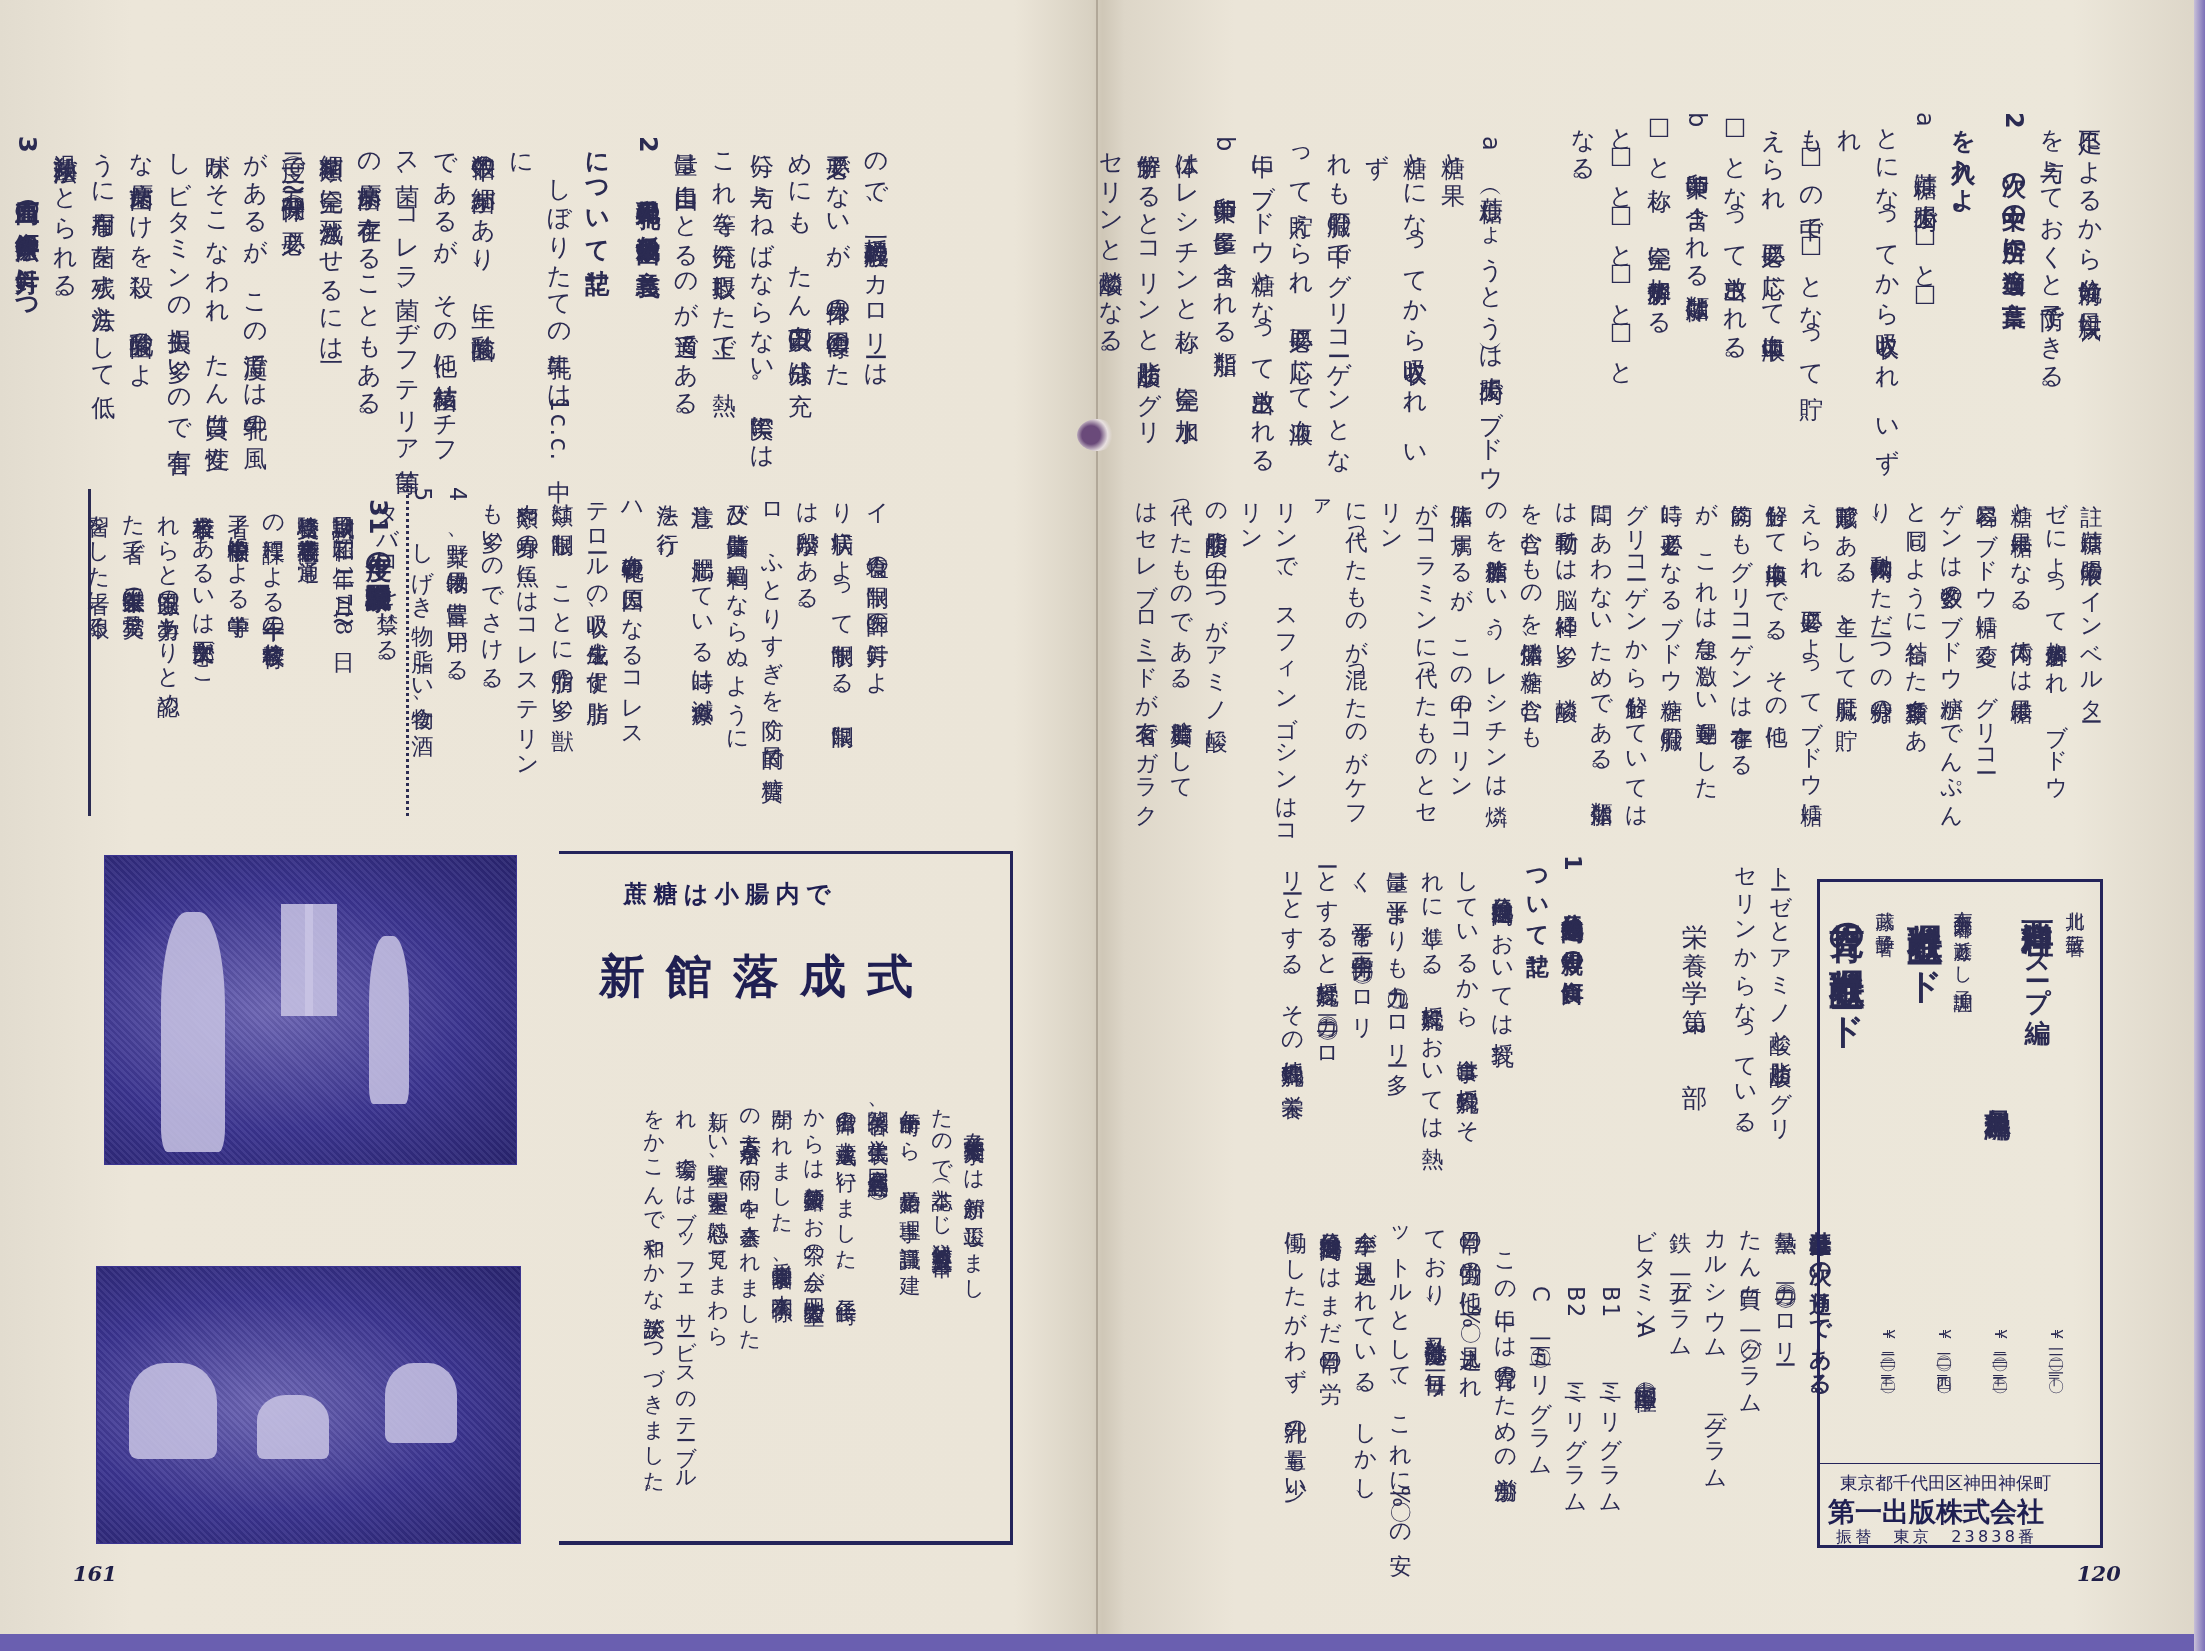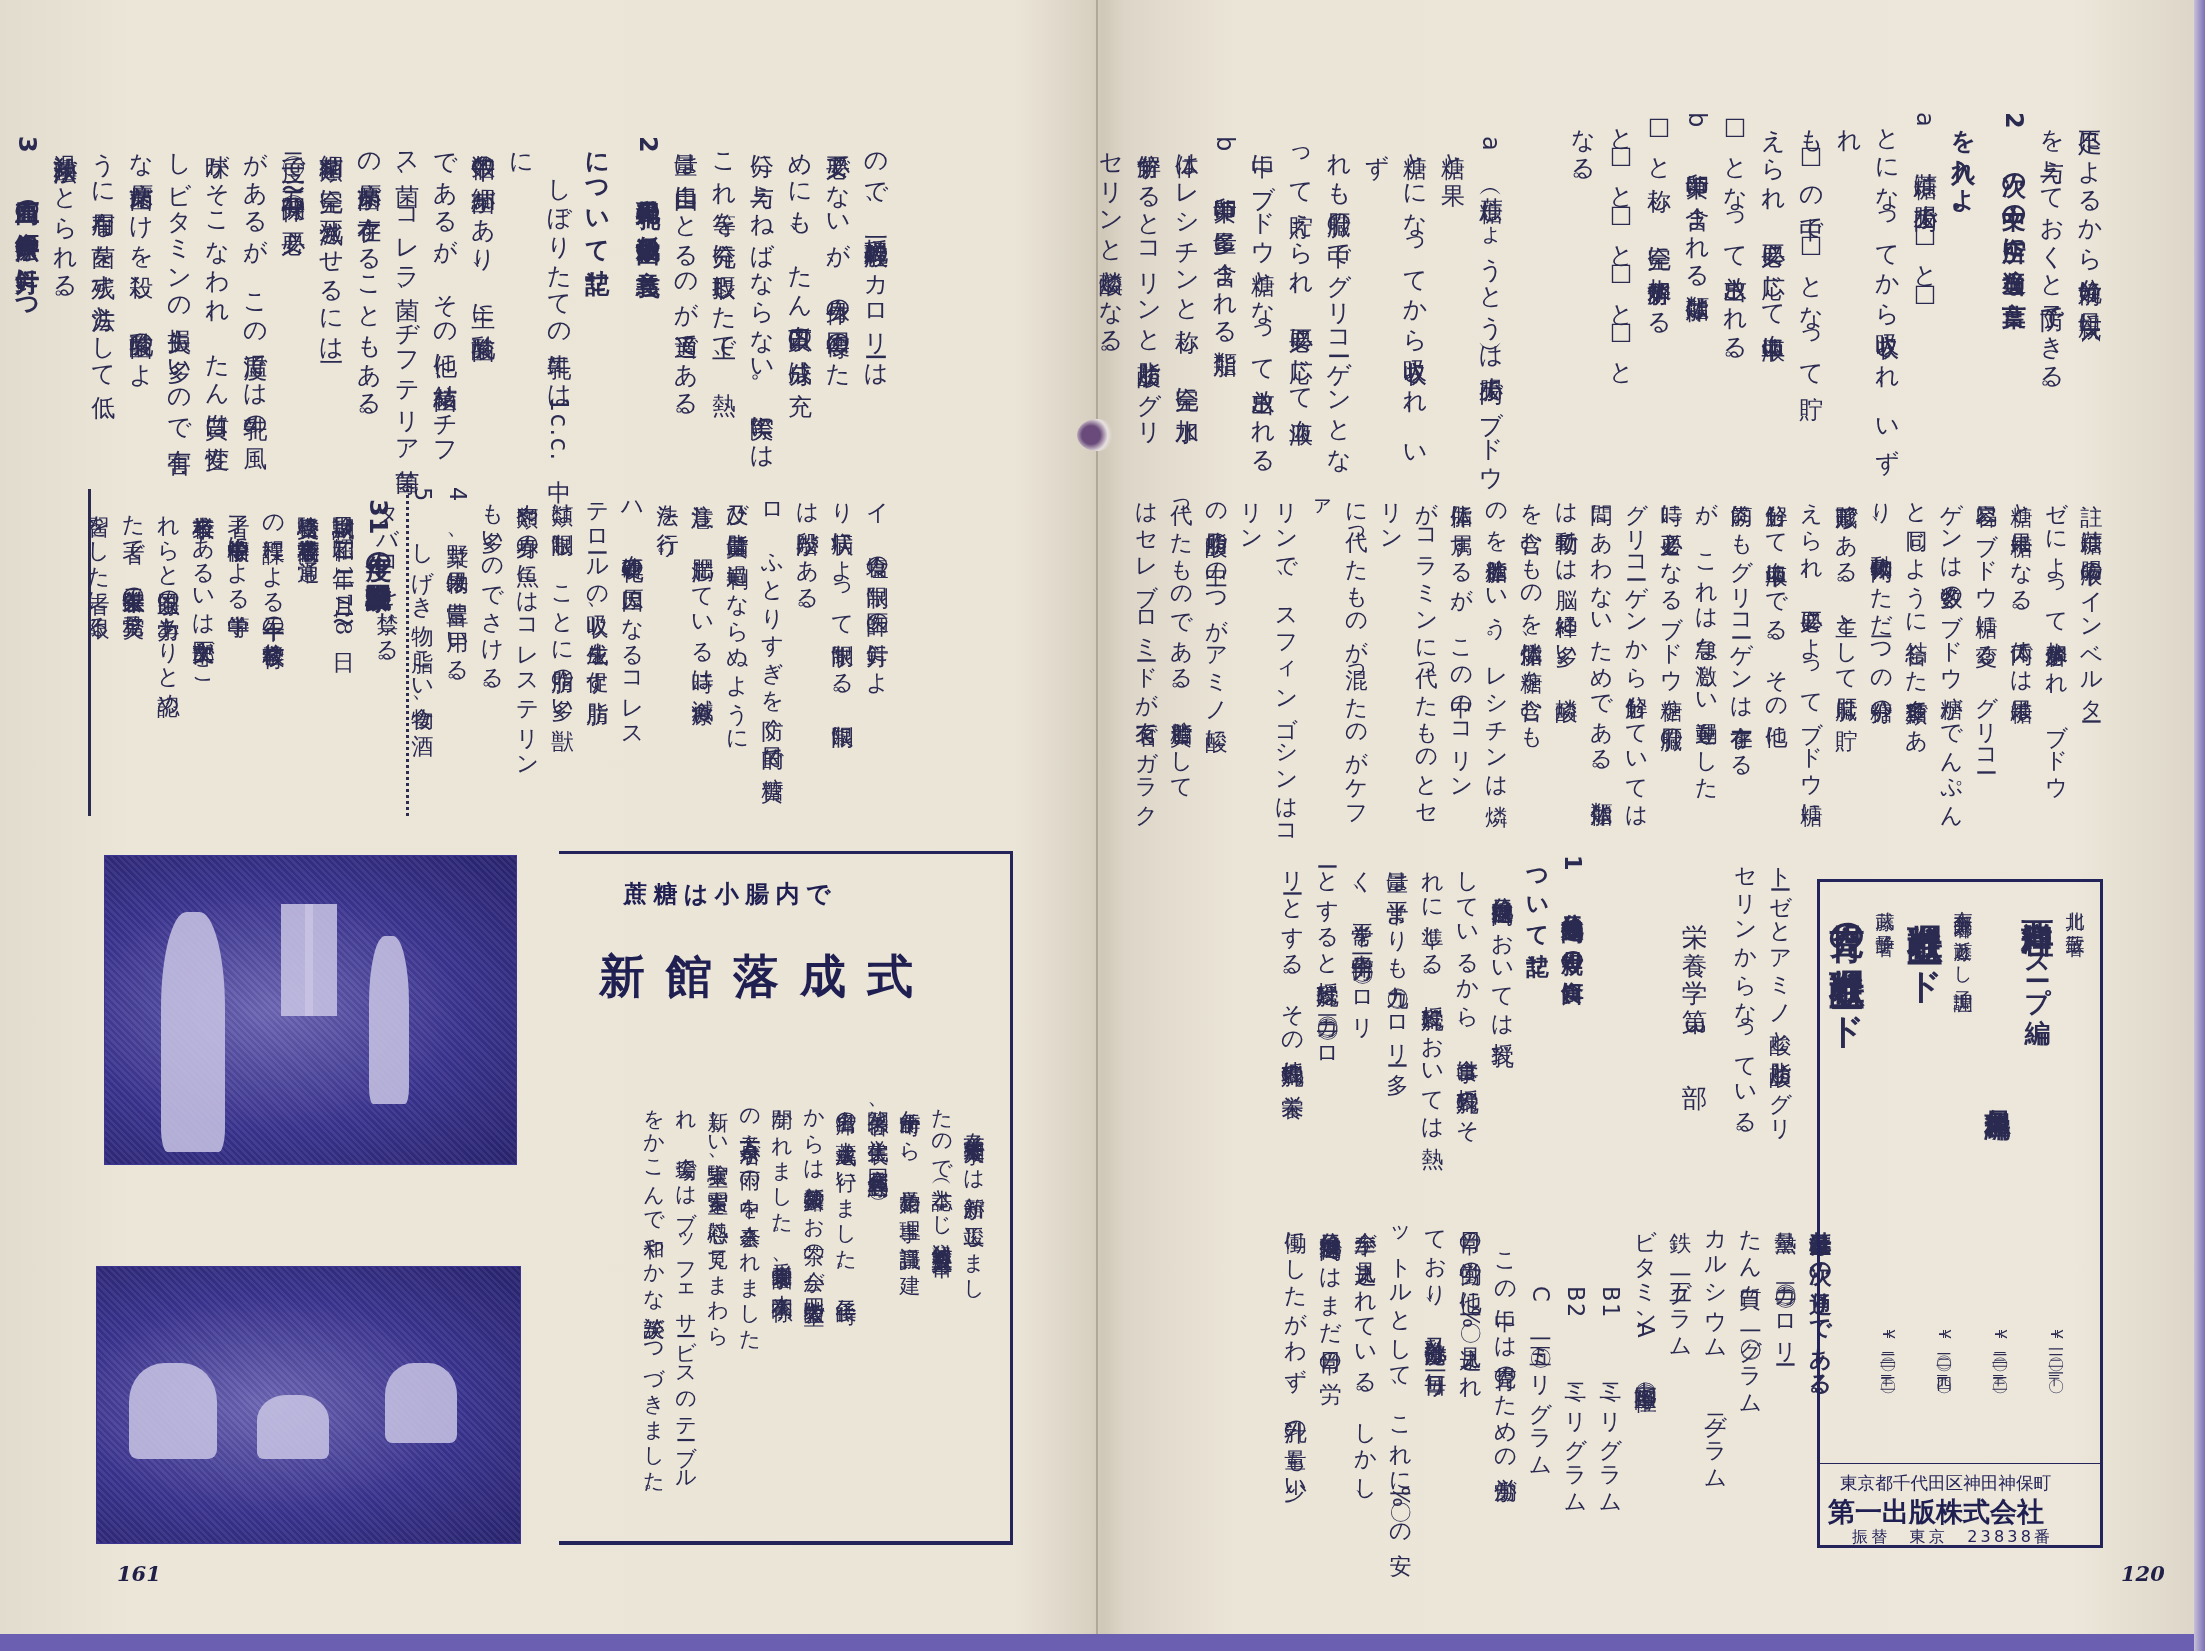--- a/index.html
+++ b/index.html
@@ -17,21 +17,21 @@
   .gutter-line { position: absolute; left: 1096px; top: 0; bottom: 17.6px; width: 1.6px; background: #9b9080; opacity: .6; }
   .staple { position: absolute; left: 1077px; top: 419px; width: 40px; height: 32px; border-radius: 50%;
     background: radial-gradient(circle at 35% 50%, #6a4a7a 0 30%, #e8e0e0 55%, transparent 70%); }
 
   .vblock { position: absolute; writing-mode: vertical-rl; -webkit-writing-mode: vertical-rl;
     font-size: 24px; line-height: 38px; letter-spacing: 1.6px; color: #2b2b52; }
   .vblock p { margin: 0; }
   .vblock .bold { font-weight: bold; }
   .vblock .gap { margin-left: 12.8px; }
 
-  .page-num { position: absolute; font-family: "DejaVu Serif", serif; font-style: italic; font-weight: bold; font-size: 21px; color: #1f1f48; margin-left: 44px; }
+  .page-num { position: absolute; font-family: "DejaVu Serif", serif; font-style: italic; font-weight: bold; font-size: 21px; color: #1f1f48; }
 
   .ad-box { position: absolute; border: 3.2px solid #24245a; background: transparent; }
   .ad-box .rule { position: absolute; left: 0; right: 0; border-top: 1.6px solid #24245a; }
 
   .photo { position: absolute; background:
       repeating-linear-gradient(45deg, rgba(255,255,255,.06) 0 2.4px, rgba(0,0,0,.05) 2.4px 4.8px),
       radial-gradient(ellipse at 40% 50%, #6d66b4 0%, #3b3490 55%, #29246f 100%);
     border: 0.8px solid #3b3490; }
   .photo .fig { position: absolute; background: #c9c4e4; opacity: .85; border-radius: 40% 40% 10% 10%; }
 
@@ -160,21 +160,21 @@
   </div>
   <div class="vblock" style="position:absolute; right:16px; top:447px; height:128px; font-size:16px; line-height:56px;">
     <p>¥一三〇　〒一〇</p>
     <p>¥二三〇　〒三〇</p>
     <p>¥三〇〇　〒四〇</p>
     <p>¥二三〇　〒三〇</p>
   </div>
   <div class="rule" style="top:581px;"></div>
   <div style="position:absolute; left:20px; top:589px; font-size:17.6px; color:#24245a;">東京都千代田区神田神保町</div>
   <div style="position:absolute; left:8px; top:612px; font-size:27px; font-weight:bold; color:#1f1f52;">第一出版株式会社</div>
-  <div style="position:absolute; left:32px; top:645px; font-size:16px; color:#24245a; letter-spacing:3.2px;">振替　東京　23838番</div>
+  <div style="position:absolute; left:16px; top:645px; font-size:16px; color:#24245a; letter-spacing:3.2px;">振替　東京　23838番</div>
 </div>
 
 <div class="page-num" style="left:2077px; top:1561px;">120</div>
 
 <div class="vblock" style="right:1310px; top:136px; height:343px;">
   <p>ので、授乳婦一般程のカロリーは</p>
   <p>必要でないが、身体の回復等のた</p>
   <p>めにも、たん白質以下の成分は充</p>
   <p>分に与えねばならない。実際には</p>
   <p>これ等を充分に摂取した上で、熱</p>

